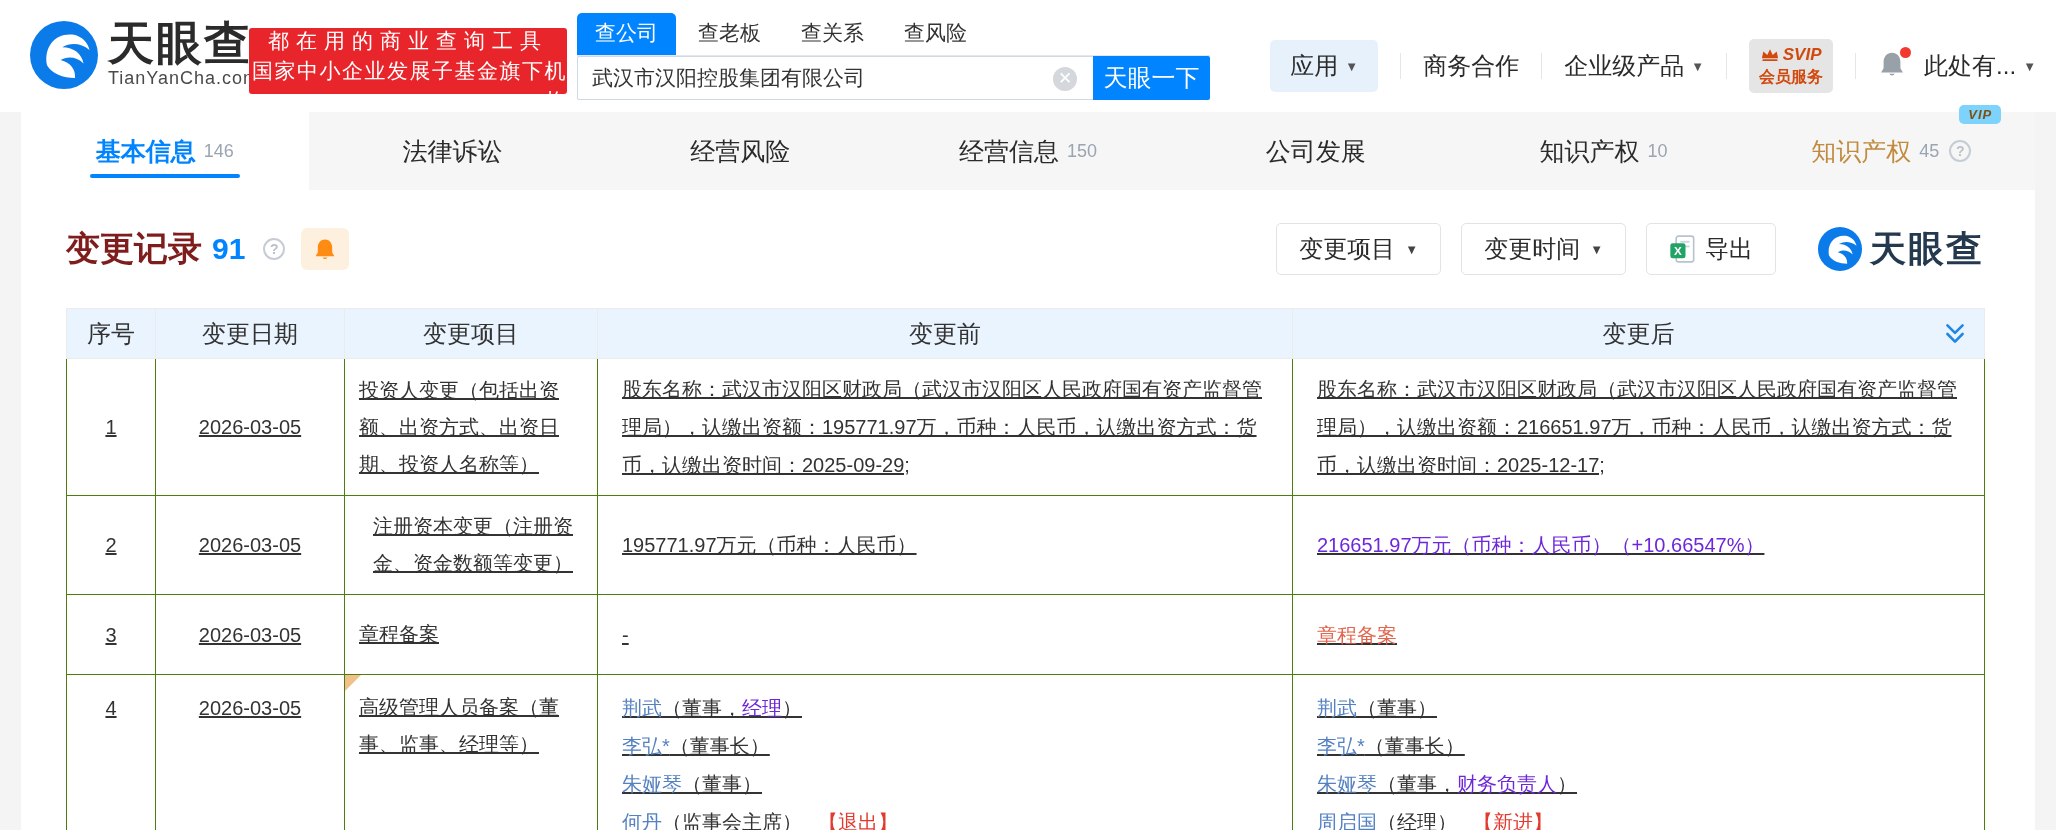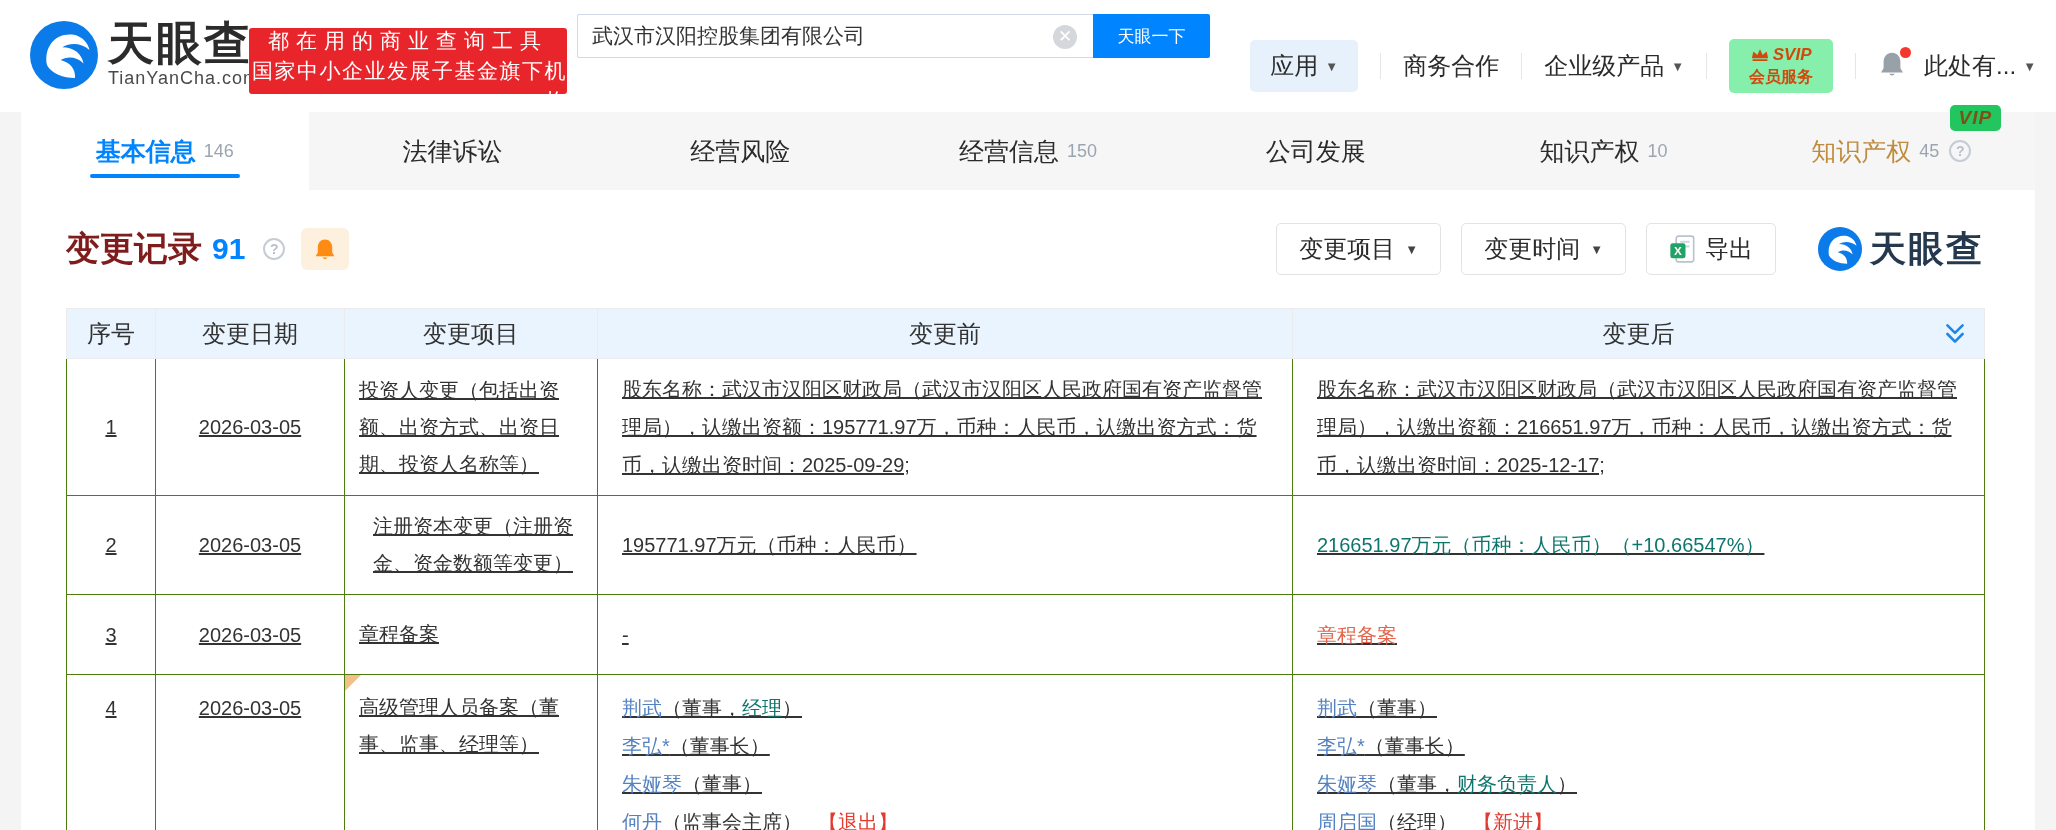--- a/index.html
+++ b/index.html
@@ -22,48 +22,48 @@
 
   .search { position:absolute; left:577px; top:14px; width:633px; }
   .search-tabs { display:flex; align-items:flex-end; height:42px; border-bottom:1px solid #e4e8ec; }
   .search-tab { font-size:21px; color:#333; margin-right:40px; padding:6px 0 8px 0; cursor:pointer; }
   .search-tab.active { background:#0084ff; color:#fff; padding:6px 18px 8px 18px; border-radius:5px 5px 0 0; margin-right:22px; }
   .search-row { display:flex; position:relative; }
   .search-input { width:516px; height:44px; border:1px solid #cfdae6; border-right:none; border-radius:2px 0 0 2px;
     padding:0 48px 0 14px; font-size:21px; color:#333; outline:none; font-family:inherit; }
   .clear-btn { position:absolute; left:476px; top:11px; width:24px; height:24px; border-radius:50%;
     background:#d4d7db; color:#fff; font-size:17px; line-height:23px; text-align:center; cursor:pointer; }
-  .search-btn { width:117px; height:44px; background:#0084ff; color:#fff; border:none; font-size:17px;
+  .search-btn { width:117px; height:44px; background:#0084ff; color:#fff; border:none; font-size:24px;
     border-radius:0 2px 2px 0; cursor:pointer; font-family:inherit; }
 
   .nav { position:absolute; right:20px; top:38px; height:56px; display:flex; align-items:center; }
   .nav-item { font-size:24px; color:#2b2b2b; cursor:pointer; display:flex; align-items:center; white-space:nowrap; }
   .nav-pill { background:#e7f1fc; border-radius:5px; padding:10px 20px; }
   .caret { font-size:13px; color:#555; margin-left:7px; }
   .nav-sep { width:1px; height:26px; background:#e6e6e6; margin:0 22px; }
-  .svip { background:#86efac; border-radius:5px; padding:5px 20px; text-align:center; cursor:pointer; }
+  .svip { background:#e5e5e5; border-radius:5px; padding:5px 10px; text-align:center; cursor:pointer; }
   .svip-l1 { display:flex; align-items:center; justify-content:center; font-size:17px; font-style:italic;
     font-weight:800; color:#d2490e; line-height:22px; }
   .svip-l1 svg { margin-right:4px; }
   .svip-l2 { font-size:16px; font-weight:700; color:#d2490e; line-height:22px; }
   .bell-wrap { position:relative; margin-right:18px; cursor:pointer; }
   .bell-dot { position:absolute; top:-4px; right:-5px; width:11px; height:11px; background:#f3392f; border-radius:50%; }
 
   
   .shell { width:2014px; margin:0 21px; background:#fff; height:718px; }
   .tabbar { display:flex; height:78px; background:#f6f6f6; }
   .tab { flex:1; display:flex; align-items:center; justify-content:center; font-size:25px; color:#2b2b2b;
     cursor:pointer; position:relative; }
   .tab .rel { position:relative; display:flex; align-items:center; }
   .tab.active { background:#fff; color:#0084ff; font-weight:700; }
   .tab.active::after { content:""; position:absolute; bottom:12px; left:50%; transform:translateX(-50%);
     width:150px; height:4px; background:#0084ff; border-radius:2px; }
   .tab-count { font-size:18px; color:#9aa5b1; margin-left:8px; font-weight:400; }
   .tab.history { color:#c08b3e; font-weight:500; }
-  .vip-badge { position:absolute; top:-30px; right:-30px; background:#22c55e; color:#7c5113; font-size:19px;
+  .vip-badge { position:absolute; top:-30px; right:-30px; background:#7dd3fc; color:#7c5113; font-size:13px;
     font-weight:700; font-style:italic; padding:2px 9px; border-radius:5px; letter-spacing:1px; }
   .help-circle { display:inline-block; width:22px; height:22px; border:2px solid #c6ccd4; border-radius:50%;
     color:#b9c0c9; font-size:14px; line-height:19px; text-align:center; margin-left:10px; font-weight:700; }
 
   
   .content { padding:0 51px 0 45px; background:#fff; }
   .sec-head { height:118px; display:flex; align-items:center; }
   .sec-title { font-size:34px; font-weight:700; color:#7f1d1d; }
   .sec-count { font-size:30px; font-weight:700; color:#0084ff; margin:0 8px 0 10px; }
   .bell-btn { width:48px; height:42px; background:#fdf0df; border-radius:6px; display:flex; align-items:center;
@@ -87,21 +87,21 @@
   td.c-before, td.c-after { padding:10px 24px; }
   .records tr.r1 { height:137px; } .records tr.r2 { height:82px; }
   .records tr.r3 { height:80px; } .records tr.r4 { height:165px; }
   .records tr.r4 td { vertical-align:top; padding-top:14px; }
   .chev-dbl { position:absolute; right:16px; top:12px; cursor:pointer; }
   .corner-flag { position:absolute; top:0; left:0; width:0; height:0;
     border-top:16px solid #f2c089; border-right:16px solid transparent; }
   .line { min-height:38px; }
   .s-link { color:#5381c1; cursor:pointer; }
   .s-olink { color:#e2654d; cursor:pointer; }
-  .s-orange { color:#0f766e; }
+  .s-orange { color:#6d28d9; }
   .s-red { color:#e23a2e; margin-left:16px; }
   .s-normal { color:#333; }
 </style>
 </head>
 <body>
 
 <div class="topbar">
   <div class="logo">
     <svg class="logo-icon" viewBox="0 0 40 40">
       <circle cx="20" cy="20" r="20" fill="#0b7bea"></circle>
@@ -112,20 +112,26 @@
       <div class="logo-domain">TianYanCha.com</div>
     </div>
   </div>
 
   <div class="promo">
     <div class="promo-l1">都在用的商业查询工具</div>
     <div class="promo-l2">国家中小企业发展子基金旗下机构</div>
   </div>
 
   <div class="search">
+    <div class="search-tabs" id="search-tabs">
+        <div class="search-tab active">查公司</div>
+        <div class="search-tab">查老板</div>
+        <div class="search-tab">查关系</div>
+        <div class="search-tab">查风险</div>
+      </div>
     <div class="search-row">
       <input class="search-input" value="武汉市汉阳控股集团有限公司" style="">
       <div class="clear-btn">✕</div>
       <button class="search-btn">天眼一下</button>
     </div>
   </div>
 
   <div class="nav">
     <div class="nav-item nav-pill">
       <span>应用</span>

